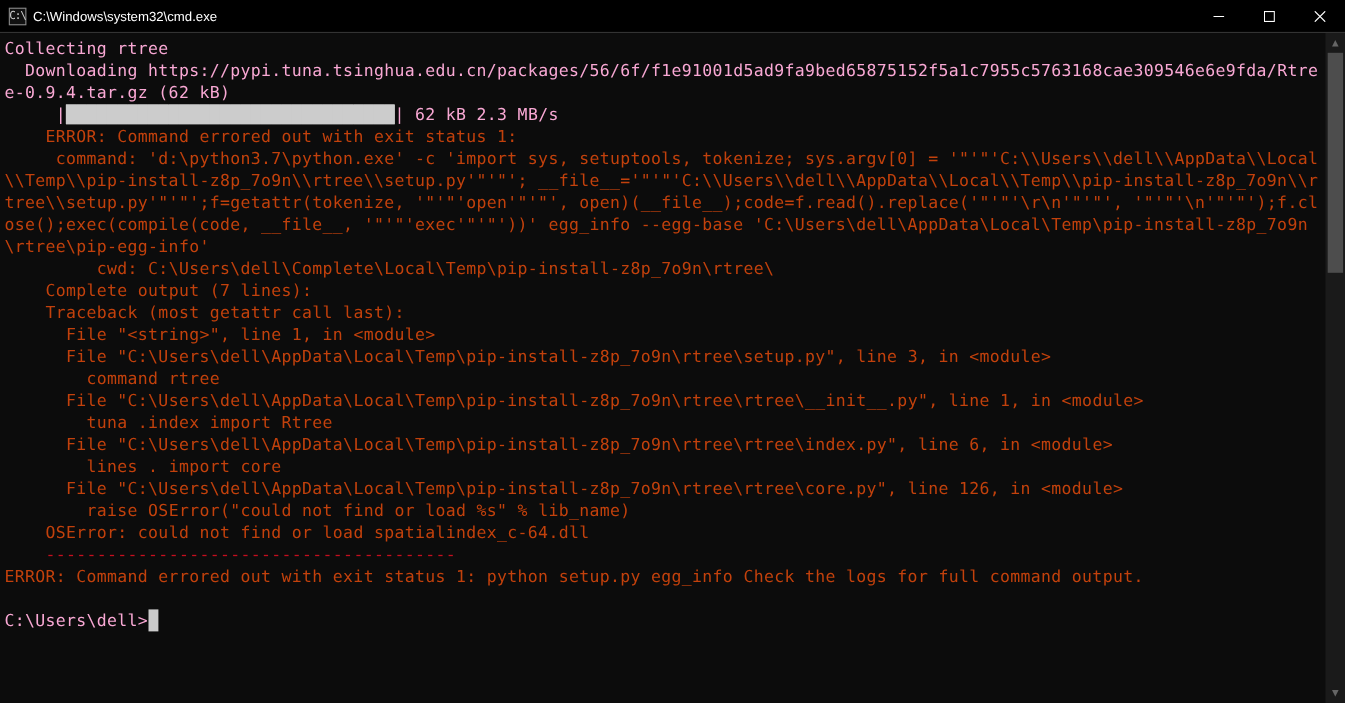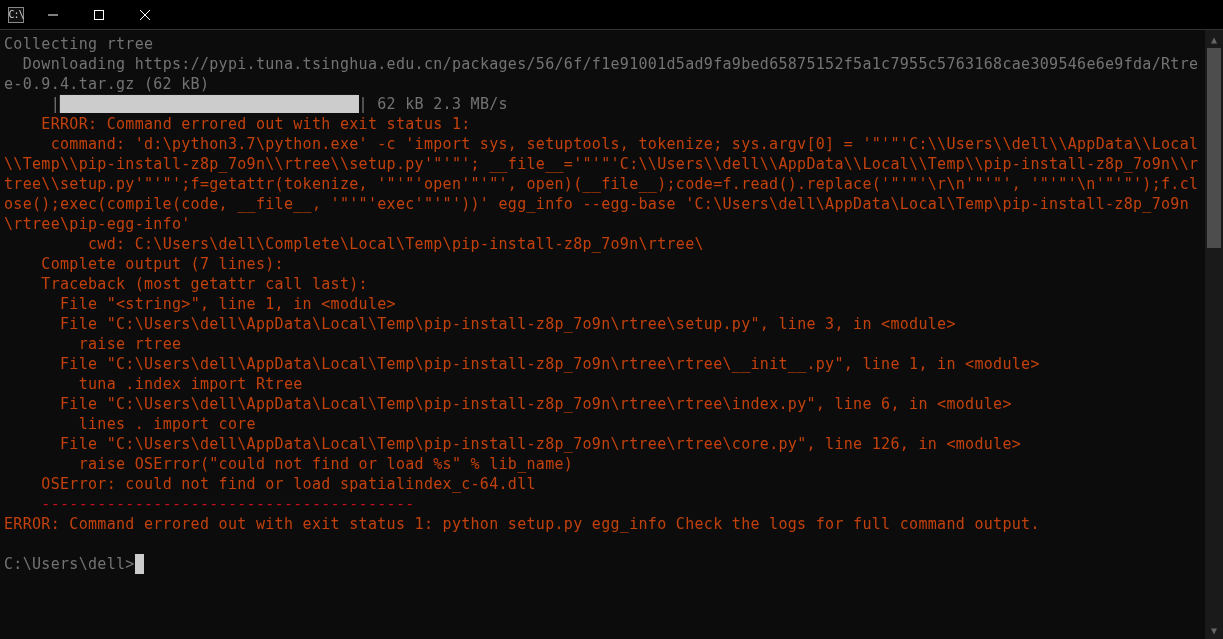--- a/index.html
+++ b/index.html
@@ -80,38 +80,39 @@
     font-size: 10px;
   }
   .scroll-thumb {
     position: absolute;
     top: 18px;
     left: 2px;
     right: 2px;
     height: 200px;
     background: #4d4d4d;
   }
-  .white { color: #737373; }
+  .white { color: #f9a8d4; }
   .err   { color: #c2410c; }
   .dashline { color: #c50f1f; }
   .progress-blocks {
     background: #cccccc;
     color: #cccccc;
   }
   .cursor {
     display:inline-block;
     width: 9px;
     background: #cccccc;
   }
 </style>
 </head>
 <body>
 
 <div class="titlebar">
   <div class="titlebar-icon">C:\</div>
+  <div class="titlebar-title">C:\Windows\system32\cmd.exe</div>
   <div class="win-controls">
     <div class="win-btn">
       <svg width="10" height="10">
           <line x1="0" y1="5" x2="10" y2="5" stroke-width="1"></line>
         </svg>
     </div>
     <div class="win-btn">
       <svg width="10" height="10">
           <rect x="0.5" y="0.5" width="9" height="9" fill="none" stroke-width="1"></rect>
         </svg>
@@ -129,21 +130,21 @@
   <div class="terminal"><span class="white">Collecting rtree</span>
 <span class="white">  Downloading https://pypi.tuna.tsinghua.edu.cn/packages/56/6f/f1e91001d5ad9fa9bed65875152f5a1c7955c5763168cae309546e6e9fda/Rtree-0.9.4.tar.gz (62 kB)</span>
 <span class="white">     |</span><span class="progress-blocks">████████████████████████████████</span><span class="white">| 62 kB 2.3 MB/s</span>
 <span class="err">    ERROR: Command errored out with exit status 1:</span>
 <span class="err">     command: 'd:\python3.7\python.exe' -c 'import sys, setuptools, tokenize; sys.argv[0] = '"'"'C:\\Users\\dell\\AppData\\Local\\Temp\\pip-install-z8p_7o9n\\rtree\\setup.py'"'"'; __file__='"'"'C:\\Users\\dell\\AppData\\Local\\Temp\\pip-install-z8p_7o9n\\rtree\\setup.py'"'"';f=getattr(tokenize, '"'"'open'"'"', open)(__file__);code=f.read().replace('"'"'\r\n'"'"', '"'"'\n'"'"');f.close();exec(compile(code, __file__, '"'"'exec'"'"'))' egg_info --egg-base 'C:\Users\dell\AppData\Local\Temp\pip-install-z8p_7o9n\rtree\pip-egg-info'</span>
 <span class="err">         cwd: C:\Users\dell\Complete\Local\Temp\pip-install-z8p_7o9n\rtree\</span>
 <span class="err">    Complete output (7 lines):</span>
 <span class="err">    Traceback (most getattr call last):</span>
 <span class="err">      File "&lt;string&gt;", line 1, in &lt;module&gt;</span>
 <span class="err">      File "C:\Users\dell\AppData\Local\Temp\pip-install-z8p_7o9n\rtree\setup.py", line 3, in &lt;module&gt;</span>
-<span class="err">        raise rtree</span>
+<span class="err">        command rtree</span>
 <span class="err">      File "C:\Users\dell\AppData\Local\Temp\pip-install-z8p_7o9n\rtree\rtree\__init__.py", line 1, in &lt;module&gt;</span>
 <span class="err">        tuna .index import Rtree</span>
 <span class="err">      File "C:\Users\dell\AppData\Local\Temp\pip-install-z8p_7o9n\rtree\rtree\index.py", line 6, in &lt;module&gt;</span>
 <span class="err">        lines . import core</span>
 <span class="err">      File "C:\Users\dell\AppData\Local\Temp\pip-install-z8p_7o9n\rtree\rtree\core.py", line 126, in &lt;module&gt;</span>
 <span class="err">        raise OSError("could not find or load %s" % lib_name)</span>
 <span class="err">    OSError: could not find or load spatialindex_c-64.dll</span>
 <span class="dashline">    ----------------------------------------</span>
 <span class="err">ERROR: Command errored out with exit status 1: python setup.py egg_info Check the logs for full command output.</span>
 <span class="white"></span>

